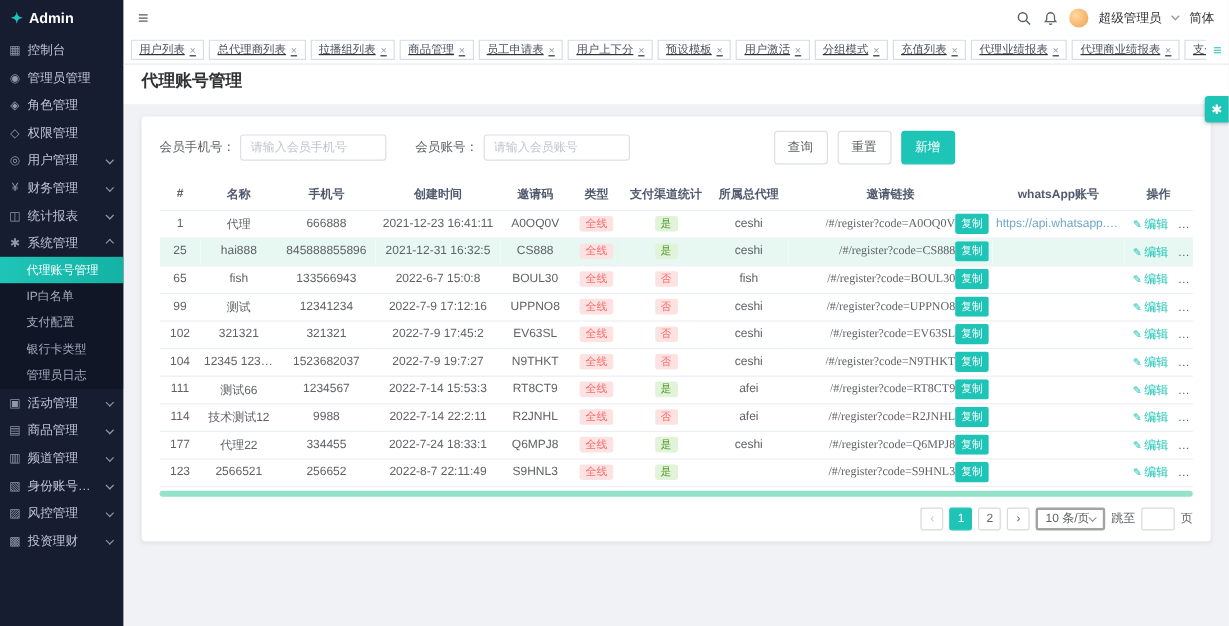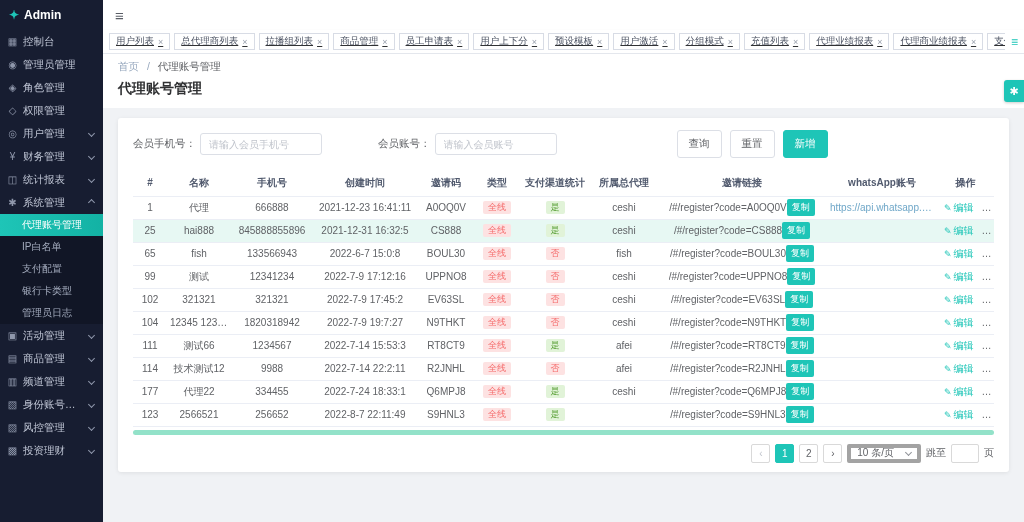--- a/index.html
+++ b/index.html
@@ -42,51 +42,51 @@
   .crumbs .sep { margin:0 5px; }
   .crumbs .cur { color:#606266; }
   .page-title { background:#fff; padding:5px 15px 10px; font-size:14px; font-weight:bold; color:#303133; }
 
   .content { flex:1; background:#f0f2f5; padding:10px 15px; overflow:hidden; }
   .card { background:#fff; border-radius:3px; box-shadow:0 1px 4px rgba(0,0,0,.08); padding:12px 15px 9px; }
 
   
   .filters { display:flex; align-items:center; margin-bottom:12px; font-size:10.5px; color:#606266; }
   .f-label { margin-right:4px; white-space:nowrap; }
-  .f-label.second { margin-left:56px; }
+  .f-label.second { margin-left:24px; }
   .f-input { width:122px; height:22px; border:1px solid #dcdfe6; border-radius:3px; padding:0 8px; font-size:10px; color:#606266; outline:none; font-family:inherit; }
   .f-input::placeholder { color:#c0c4cc; }
   .btn-group { display:flex; gap:8px; margin-left:120px; }
   .btn { height:28px; padding:0 11px; border-radius:3px; font-size:10.5px; border:1px solid #dcdfe6; background:#fff; color:#606266; cursor:pointer; font-family:inherit; white-space:nowrap; }
   .btn.primary { background:#1ec5b7; border-color:#1ec5b7; color:#fff; }
 
   
   table { width:100%; border-collapse:collapse; table-layout:fixed; font-size:10px; color:#606266; }
   thead th { height:26px; font-weight:bold; color:#515a6e; border-bottom:1px solid #ebeef5; padding:0 3px; text-align:center; white-space:nowrap; overflow:hidden; }
   tbody td { height:23px; border-bottom:1px solid #ebeef5; padding:0 3px; text-align:center; white-space:nowrap; overflow:hidden; text-overflow:ellipsis; }
   tbody tr.hl { background:#e7f8f3; }
   .badge { display:inline-block; padding:1px 5px; border-radius:2px; font-size:9px; line-height:1.3; }
   .badge.type { color:#f56c6c; background:#fde2e2; }
   .badge.yes  { color:#529b2e; background:#e1f3d8; }
   .badge.no   { color:#f56c6c; background:#fde2e2; }
-  .link-wrap { display:flex; align-items:center; justify-content:center; gap:0; overflow:hidden; }
+  .link-wrap { display:flex; align-items:center; justify-content:flex-end; gap:0; overflow:hidden;font-family:Liberation Serif, serif; }
   .link-text { overflow:hidden; text-overflow:ellipsis; white-space:nowrap; }
   .copy-btn { background:#1ec5b7; color:#fff; border:none; border-radius:2px; font-size:9px; padding:2px 5px; cursor:pointer; flex-shrink:0; font-family:inherit; }
   .whats { color:#6fa7c8; }
   .op { color:#1ec5b7; cursor:pointer; margin:0 4px; display:inline-flex; align-items:center; gap:2px; }
   .op-ic { font-size:9px; }
 
   .hscroll { height:5px; background:#93e2c9; border-radius:3px; margin-top:3px; }
 
   
   .pagination { display:flex; justify-content:flex-end; align-items:center; gap:5px; margin-top:9px; font-size:10px; color:#606266; }
   .pg-btn { min-width:19px; height:19px; display:flex; align-items:center; justify-content:center; border:1px solid #d9d9d9; border-radius:2px; background:#fff; color:#606266; cursor:pointer; padding:0 3px; }
   .pg-btn.active { background:#1ec5b7; border-color:#1ec5b7; color:#fff; }
   .pg-btn.disabled { color:#c0c4cc; cursor:default; }
-  .pg-size { height:19px; border:4px solid #a3a3a3; border-radius:2px; background:#fff; display:flex; align-items:center; gap:12px; padding:0 6px; cursor:pointer; }
+  .pg-size { height:19px; border:2px solid #a3a3a3; border-radius:2px; background:#fff; display:flex; align-items:center; gap:0; padding:0 6px; cursor:pointer; }
   .pg-size .caret { margin-top:-2px; }
   .pg-jump { width:28px; height:19px; border:1px solid #d9d9d9; border-radius:2px; text-align:center; font-size:10px; outline:none; font-family:inherit; }
 
   .gear-fab { position:absolute; right:0; top:80px; width:20px; height:22px; background:#1ec5b7; color:#fff; border-radius:3px 0 0 3px; display:flex; align-items:center; justify-content:center; font-size:11px; cursor:pointer; box-shadow:0 1px 3px rgba(0,0,0,.2); }
 </style>
 </head>
 <body>
 
 <aside class="sidebar">
   <div class="logo">
@@ -177,20 +177,38 @@
         <span class="mi-label">投资理财</span>
         <span class="chev"></span>
       </div>
     </nav>
 </aside>
 
 <div class="main">
 
   <header class="topbar">
     <span class="hamburger">≡</span>
+    <div class="topbar-right">
+      <span class="icon-btn">
+        <svg width="13" height="13" viewBox="0 0 16 16" fill="none" stroke="#5a5e66" stroke-width="1.5">
+            <circle cx="6.5" cy="6.5" r="4.5"></circle>
+            <line x1="10" y1="10" x2="14" y2="14"></line>
+          </svg>
+      </span>
+      <span class="icon-btn">
+        <svg width="13" height="13" viewBox="0 0 16 16" fill="none" stroke="#5a5e66" stroke-width="1.3">
+            <path d="M8 2a4 4 0 0 0-4 4v3.2L2.6 11h10.8L12 9.2V6a4 4 0 0 0-4-4z"></path>
+            <path d="M6.7 13a1.4 1.4 0 0 0 2.6 0"></path>
+          </svg>
+      </span>
+      <span class="avatar"></span>
+      <span class="username">超级管理员</span>
+      <span class="caret"></span>
+      <span class="lang">简体</span>
+    </div>
   </header>
 
   <div class="tabbar">
     <div class="tab-list">
         <div class="tab">
           <span class="tab-label">用户列表</span>
           <span class="x">×</span>
         </div>
         <div class="tab">
           <span class="tab-label">总代理商列表</span>
@@ -236,25 +254,20 @@
           <span class="tab-label">代理商业绩报表</span>
           <span class="x">×</span>
         </div>
         <div class="tab">
           <span class="tab-label">支付渠道统计</span>
         </div>
       </div>
     <span class="tabbar-more">≡</span>
   </div>
 
-  <div class="crumbs">
-    <span>首页</span>
-    <span class="sep">/</span>
-    <span class="cur">代理账号管理</span>
-  </div>
   <div class="page-title">代理账号管理</div>
 
   <div class="content">
     <div class="card">
 
       <div class="filters">
         <span class="f-label">会员手机号：</span>
         <input class="f-input" placeholder="请输入会员手机号" style="">
         <span class="f-label second">会员账号：</span>
         <input class="f-input" placeholder="请输入会员账号" style="">
@@ -411,21 +424,21 @@
                   <span class="op-ic">✎</span>
                   <span>编辑</span>
                 </span><span class="op">
                   <span class="op-ic">⊖</span>
                   <span>删除</span>
                 </span></td>
             </tr>
             <tr>
               <td>104</td>
               <td>12345 12345</td>
-              <td>1820318942</td>
+              <td>1523682037</td>
               <td>2022-7-9 19:7:27</td>
               <td>N9THKT</td>
               <td><span class="badge type">全线</span></td>
               <td><span class="badge no">否</span></td>
               <td>ceshi</td>
               <td>
                 <div class="link-wrap">
                   <span class="link-text">/#/register?code=N9THKT</span>
                   <button class="copy-btn">复制</button>
                 </div>

